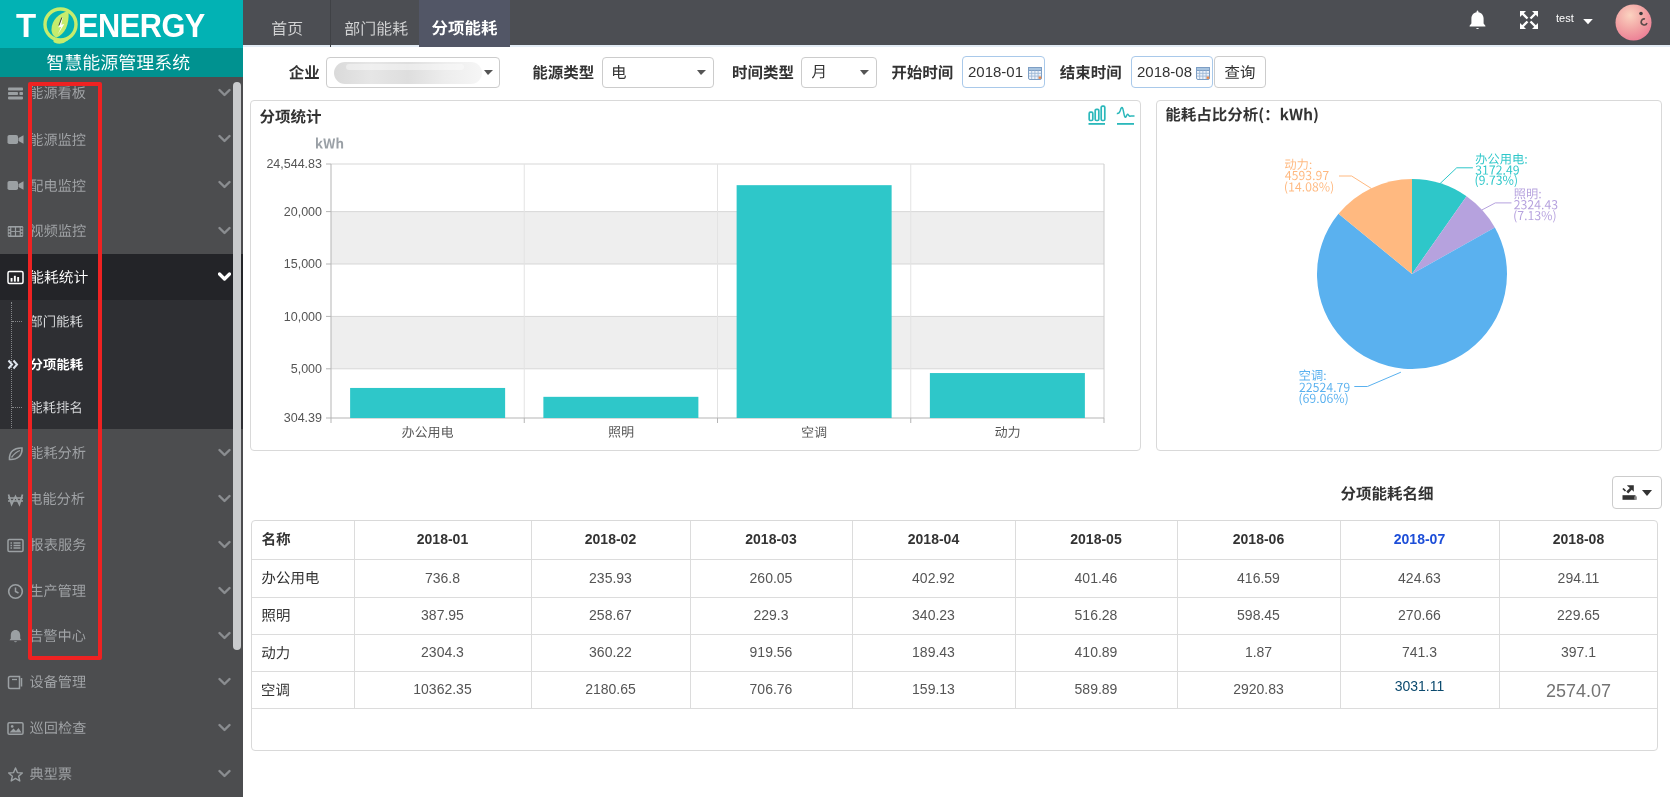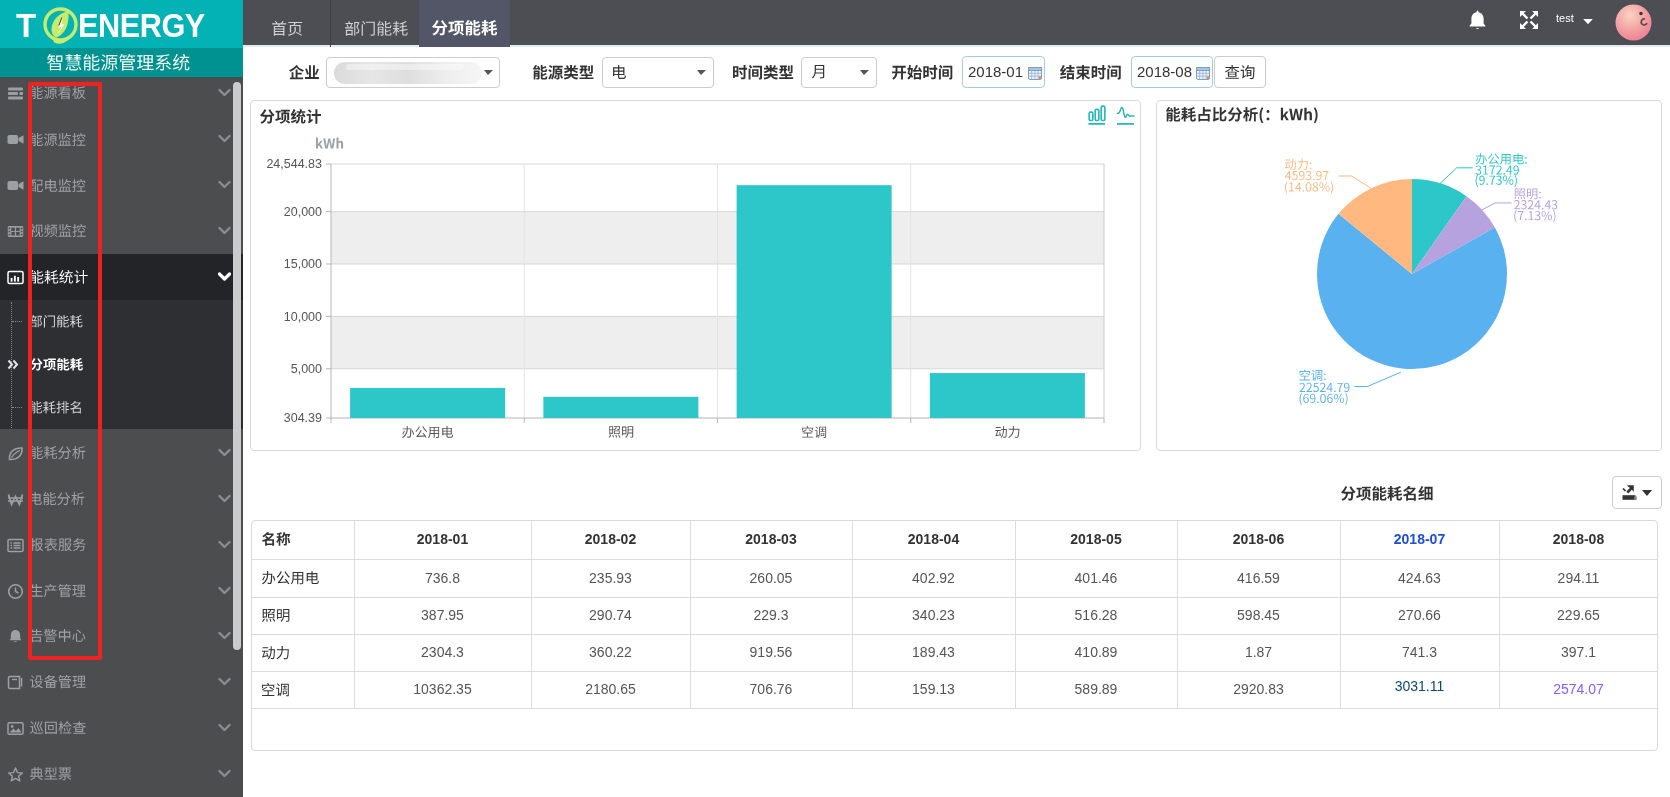--- a/index.html
+++ b/index.html
@@ -409,21 +409,21 @@
 <div class="t c" style="left:711.0px;top:569.5px;width:120px;font-size:14px;color:#555">260.05</div>
 <div class="t c" style="left:873.5px;top:569.5px;width:120px;font-size:14px;color:#555">402.92</div>
 <div class="t c" style="left:1036.0px;top:569.5px;width:120px;font-size:14px;color:#555">401.46</div>
 <div class="t c" style="left:1198.5px;top:569.5px;width:120px;font-size:14px;color:#555">416.59</div>
 <div class="t c" style="left:1359.5px;top:569.5px;width:120px;font-size:14px;color:#555">424.63</div>
 <div class="t c" style="left:1518.5px;top:569.5px;width:120px;font-size:14px;color:#555">294.11</div>
 <svg style="position:absolute;left:262.0px;top:609.1px;" width="27.9" height="13.4" viewBox="0.62 -11.59 27.9 13.4">
     <path fill="#333" d="M7.7 -5.9H11.9V-3.7H7.7ZM6.6 -6.8V-2.8H13V-6.8ZM4.9 -1.8C5.1 -0.9 5.2 0.4 5.2 1.1L6.3 0.9C6.3 0.2 6.1 -1 5.9 -1.9ZM8 -1.9C8.4 -0.9 8.8 0.3 8.9 1.1L10 0.8C9.8 0.1 9.4 -1.1 9 -2ZM11 -1.9C11.7 -1 12.5 0.4 12.8 1.2L13.9 0.7C13.5 -0.1 12.7 -1.4 12 -2.3ZM2.5 -2.2C2 -1.2 1.3 0 0.6 0.8L1.7 1.2C2.3 0.4 3.1 -0.9 3.6 -1.9ZM2.4 -10.6H4.6V-8H2.4ZM2.4 -4.2V-7.1H4.6V-4.2ZM1.3 -11.6V-2.5H2.4V-3.2H5.6V-11.6ZM6.2 -11.6V-10.6H8.6C8.3 -9.3 7.7 -8.3 5.7 -7.8C6 -7.6 6.2 -7.2 6.4 -7C8.6 -7.7 9.4 -8.9 9.7 -10.6H12.3C12.2 -9.2 12.1 -8.7 11.9 -8.5C11.8 -8.4 11.7 -8.4 11.5 -8.4C11.2 -8.4 10.6 -8.4 10 -8.4C10.2 -8.2 10.3 -7.8 10.3 -7.5C10.9 -7.5 11.6 -7.5 11.9 -7.5C12.3 -7.5 12.6 -7.6 12.8 -7.9C13.1 -8.2 13.2 -9 13.4 -11.2C13.4 -11.3 13.4 -11.6 13.4 -11.6ZM19.4 -6.5V-3.7H16.7V-6.5ZM19.4 -7.5H16.7V-10.3H19.4ZM15.7 -11.3V-1.3H16.7V-2.6H20.4V-11.3ZM26.9 -10.5V-8H22.8V-10.5ZM21.8 -11.6V-6.4C21.8 -4.1 21.5 -1.4 19.1 0.5C19.3 0.7 19.7 1 19.9 1.3C21.5 -0 22.3 -1.8 22.6 -3.5H26.9V-0.3C26.9 -0 26.8 0.1 26.5 0.1C26.3 0.1 25.4 0.1 24.4 0.1C24.6 0.4 24.8 0.8 24.8 1.1C26.1 1.1 26.9 1.1 27.3 0.9C27.8 0.8 28 0.4 28 -0.3V-11.6ZM26.9 -7V-4.5H22.7C22.8 -5.1 22.8 -5.8 22.8 -6.4V-7Z"></path>
   </svg>
 <div class="t c" style="left:382.5px;top:607.0px;width:120px;font-size:14px;color:#555">387.95</div>
-<div class="t c" style="left:550.5px;top:607.0px;width:120px;font-size:14px;color:#555">290.74</div>
+<div class="t c" style="left:550.5px;top:607.0px;width:120px;font-size:14px;color:#555">258.67</div>
 <div class="t c" style="left:711.0px;top:607.0px;width:120px;font-size:14px;color:#555">229.3</div>
 <div class="t c" style="left:873.5px;top:607.0px;width:120px;font-size:14px;color:#555">340.23</div>
 <div class="t c" style="left:1036.0px;top:607.0px;width:120px;font-size:14px;color:#555">516.28</div>
 <div class="t c" style="left:1198.5px;top:607.0px;width:120px;font-size:14px;color:#555">598.45</div>
 <div class="t c" style="left:1359.5px;top:607.0px;width:120px;font-size:14px;color:#555">270.66</div>
 <div class="t c" style="left:1518.5px;top:607.0px;width:120px;font-size:14px;color:#555">229.65</div>
 <svg style="position:absolute;left:262.0px;top:645.8px;" width="27.5" height="14.0" viewBox="0.78 -12.15 27.5 14.0">
     <path fill="#333" d="M1.3 -11V-10H6.9V-11ZM9.5 -11.9C9.5 -10.9 9.5 -9.9 9.4 -8.8H7.4V-7.8H9.4C9.2 -4.5 8.6 -1.5 6.6 0.4C6.9 0.5 7.3 0.9 7.5 1.1C9.6 -0.9 10.3 -4.2 10.5 -7.8H12.6C12.5 -2.6 12.3 -0.7 11.9 -0.3C11.7 -0.1 11.6 -0.1 11.3 -0.1C11 -0.1 10.2 -0.1 9.4 -0.1C9.6 0.2 9.7 0.6 9.8 0.9C10.5 1 11.3 1 11.8 0.9C12.2 0.9 12.5 0.8 12.8 0.4C13.3 -0.2 13.5 -2.3 13.7 -8.3C13.7 -8.4 13.7 -8.8 13.7 -8.8H10.5C10.5 -9.9 10.5 -10.9 10.5 -11.9ZM1.3 -0.6 1.3 -0.7V-0.6C1.6 -0.8 2.2 -1 6.2 -1.9L6.5 -0.9L7.4 -1.2C7.1 -2.3 6.5 -4 5.9 -5.3L5 -5C5.3 -4.4 5.6 -3.6 5.9 -2.8L2.4 -2.1C3 -3.4 3.6 -5 3.9 -6.5H7.2V-7.5H0.8V-6.5H2.8C2.4 -4.8 1.8 -3.1 1.6 -2.7C1.4 -2.1 1.2 -1.7 0.9 -1.6C1.1 -1.4 1.2 -0.9 1.3 -0.6ZM20.4 -12.2V-9.6V-9H15.7V-7.9H20.4C20.2 -5.2 19.2 -2 15.3 0.4C15.5 0.6 15.9 1 16.1 1.2C20.3 -1.3 21.3 -4.9 21.5 -7.9H26.5C26.2 -2.8 25.9 -0.7 25.4 -0.2C25.2 -0 25 0 24.7 0C24.3 0 23.4 -0 22.4 -0.1C22.6 0.2 22.8 0.7 22.8 1C23.7 1.1 24.6 1.1 25.1 1C25.7 1 26 0.9 26.3 0.4C27 -0.3 27.3 -2.4 27.6 -8.4C27.6 -8.6 27.7 -9 27.7 -9H21.6V-9.6V-12.2Z"></path>
   </svg>
 <div class="t c" style="left:382.5px;top:644.0px;width:120px;font-size:14px;color:#555">2304.3</div>
@@ -437,12 +437,12 @@
 <svg style="position:absolute;left:262.0px;top:682.8px;" width="27.4" height="14.0" viewBox="1.10 -12.27 27.4 14.0">
     <path fill="#333" d="M8.2 -7.8C9.7 -7 11.6 -5.9 12.6 -5.2L13.3 -6C12.3 -6.7 10.3 -7.8 8.9 -8.5ZM5.6 -8.6C4.5 -7.6 2.9 -6.6 1.2 -6L1.9 -5C3.6 -5.8 5.2 -6.9 6.3 -7.9ZM1.1 -0.3V0.7H13.4V-0.3H7.8V-4H12V-5H2.6V-4H6.7V-0.3ZM6.1 -11.9C6.4 -11.5 6.7 -10.9 6.9 -10.4H1.1V-7.1H2.2V-9.4H12.3V-7.5H13.4V-10.4H8.2C8 -10.9 7.6 -11.7 7.3 -12.3ZM16 -11.2C16.8 -10.5 17.8 -9.6 18.2 -8.9L19 -9.7C18.5 -10.3 17.5 -11.2 16.7 -11.9ZM15.1 -7.6V-6.6H17.2V-1.6C17.2 -0.8 16.6 -0.2 16.4 0C16.6 0.2 16.9 0.5 17 0.8C17.2 0.5 17.6 0.2 19.5 -1.3C19.3 -0.6 19 0 18.6 0.6C18.8 0.7 19.2 1 19.4 1.1C20.8 -0.8 21 -3.9 21 -6.1V-10.6H26.9V-0.2C26.9 0.1 26.8 0.1 26.6 0.1C26.4 0.1 25.7 0.1 25 0.1C25.1 0.4 25.3 0.8 25.3 1.1C26.4 1.1 27 1.1 27.4 0.9C27.8 0.8 27.9 0.4 27.9 -0.1V-11.5H20.1V-6.1C20.1 -4.7 20 -3.1 19.6 -1.6C19.5 -1.9 19.4 -2.2 19.3 -2.4L18.2 -1.6V-7.6ZM23.5 -10.1V-8.9H21.9V-8.1H23.5V-6.6H21.6V-5.8H26.4V-6.6H24.4V-8.1H26V-8.9H24.4V-10.1ZM21.9 -4.6V-0.5H22.8V-1.2H25.8V-4.6ZM22.8 -3.8H25V-2H22.8Z"></path>
   </svg>
 <div class="t c" style="left:382.5px;top:681.0px;width:120px;font-size:14px;color:#555">10362.35</div>
 <div class="t c" style="left:550.5px;top:681.0px;width:120px;font-size:14px;color:#555">2180.65</div>
 <div class="t c" style="left:711.0px;top:681.0px;width:120px;font-size:14px;color:#555">706.76</div>
 <div class="t c" style="left:873.5px;top:681.0px;width:120px;font-size:14px;color:#555">159.13</div>
 <div class="t c" style="left:1036.0px;top:681.0px;width:120px;font-size:14px;color:#555">589.89</div>
 <div class="t c" style="left:1198.5px;top:681.0px;width:120px;font-size:14px;color:#555">2920.83</div>
 <div class="t c" style="left:1359.5px;top:678px;width:120px;font-size:14px;color:#0c4a6e">3031.11</div>
-<div class="t c" style="left:1518.5px;top:681.0px;width:120px;font-size:14px;color:#8b5cf6">2574.07</div>
+<div class="t c" style="left:1518.5px;top:681.0px;width:120px;font-size:18px;color:#737373">2574.07</div>
 </body></html>

